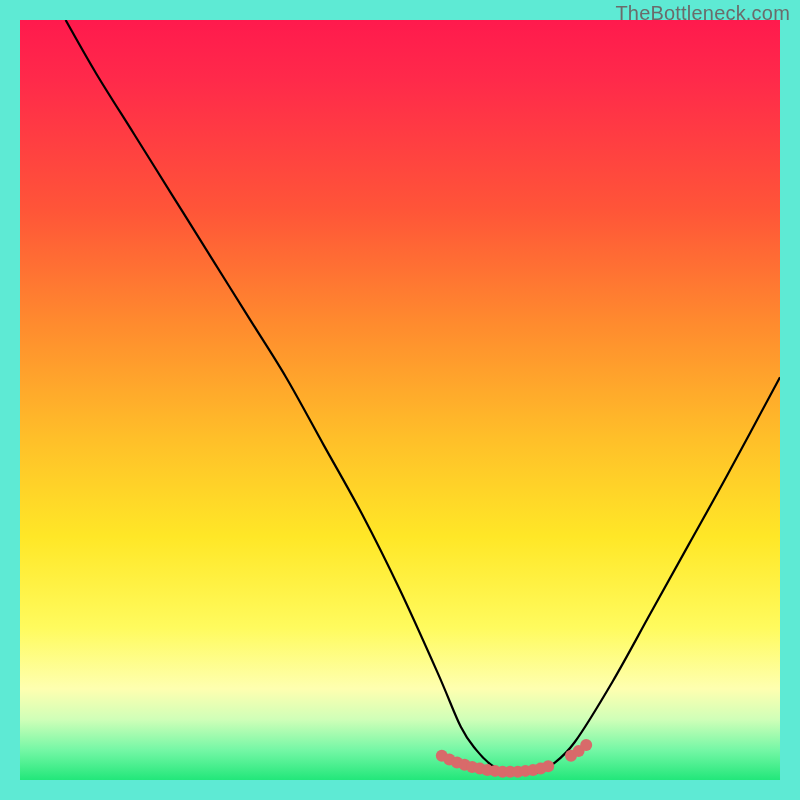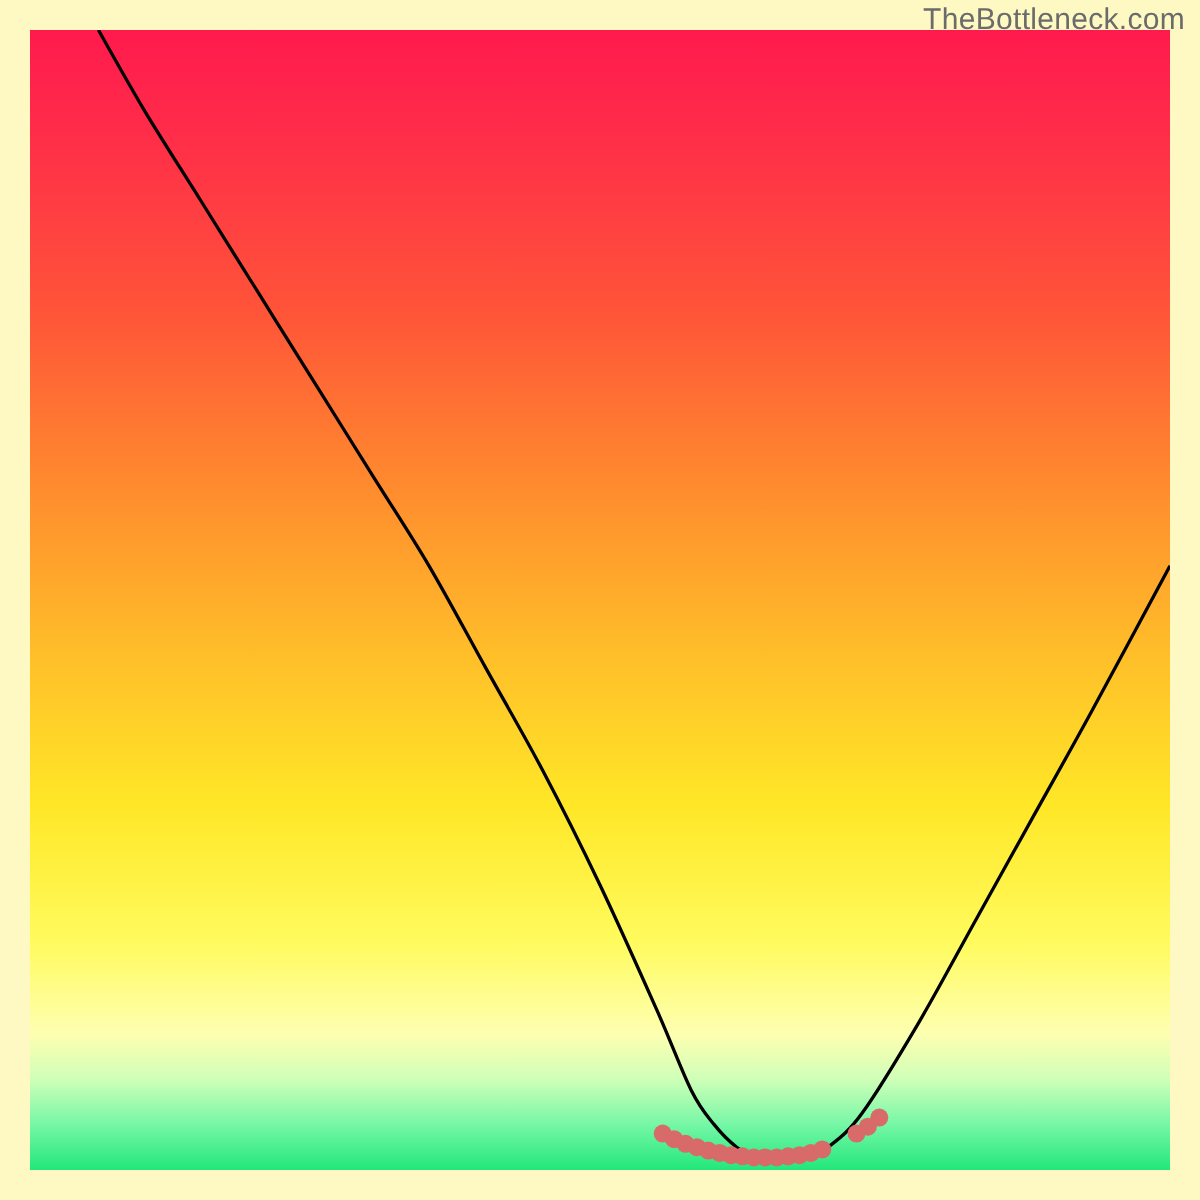--- a/index.html
+++ b/index.html
@@ -1,21 +1,21 @@
 <!DOCTYPE html>
 <html><head>
 <meta charset="utf-8">
 <style>
   * { margin: 0; padding: 0; box-sizing: border-box; }
   html, body { width: 800px; height: 800px; overflow: hidden; background: #000; }
   .frame {
     position: relative;
     width: 800px;
     height: 800px;
-    background: #fef9c3;
+    background: #5eead4;
   }
   .plot-area {
     position: absolute;
     left: 20px;
     top: 20px;
     width: 760px;
     height: 760px;
     overflow: hidden;
   }
   .gradient-bg {

